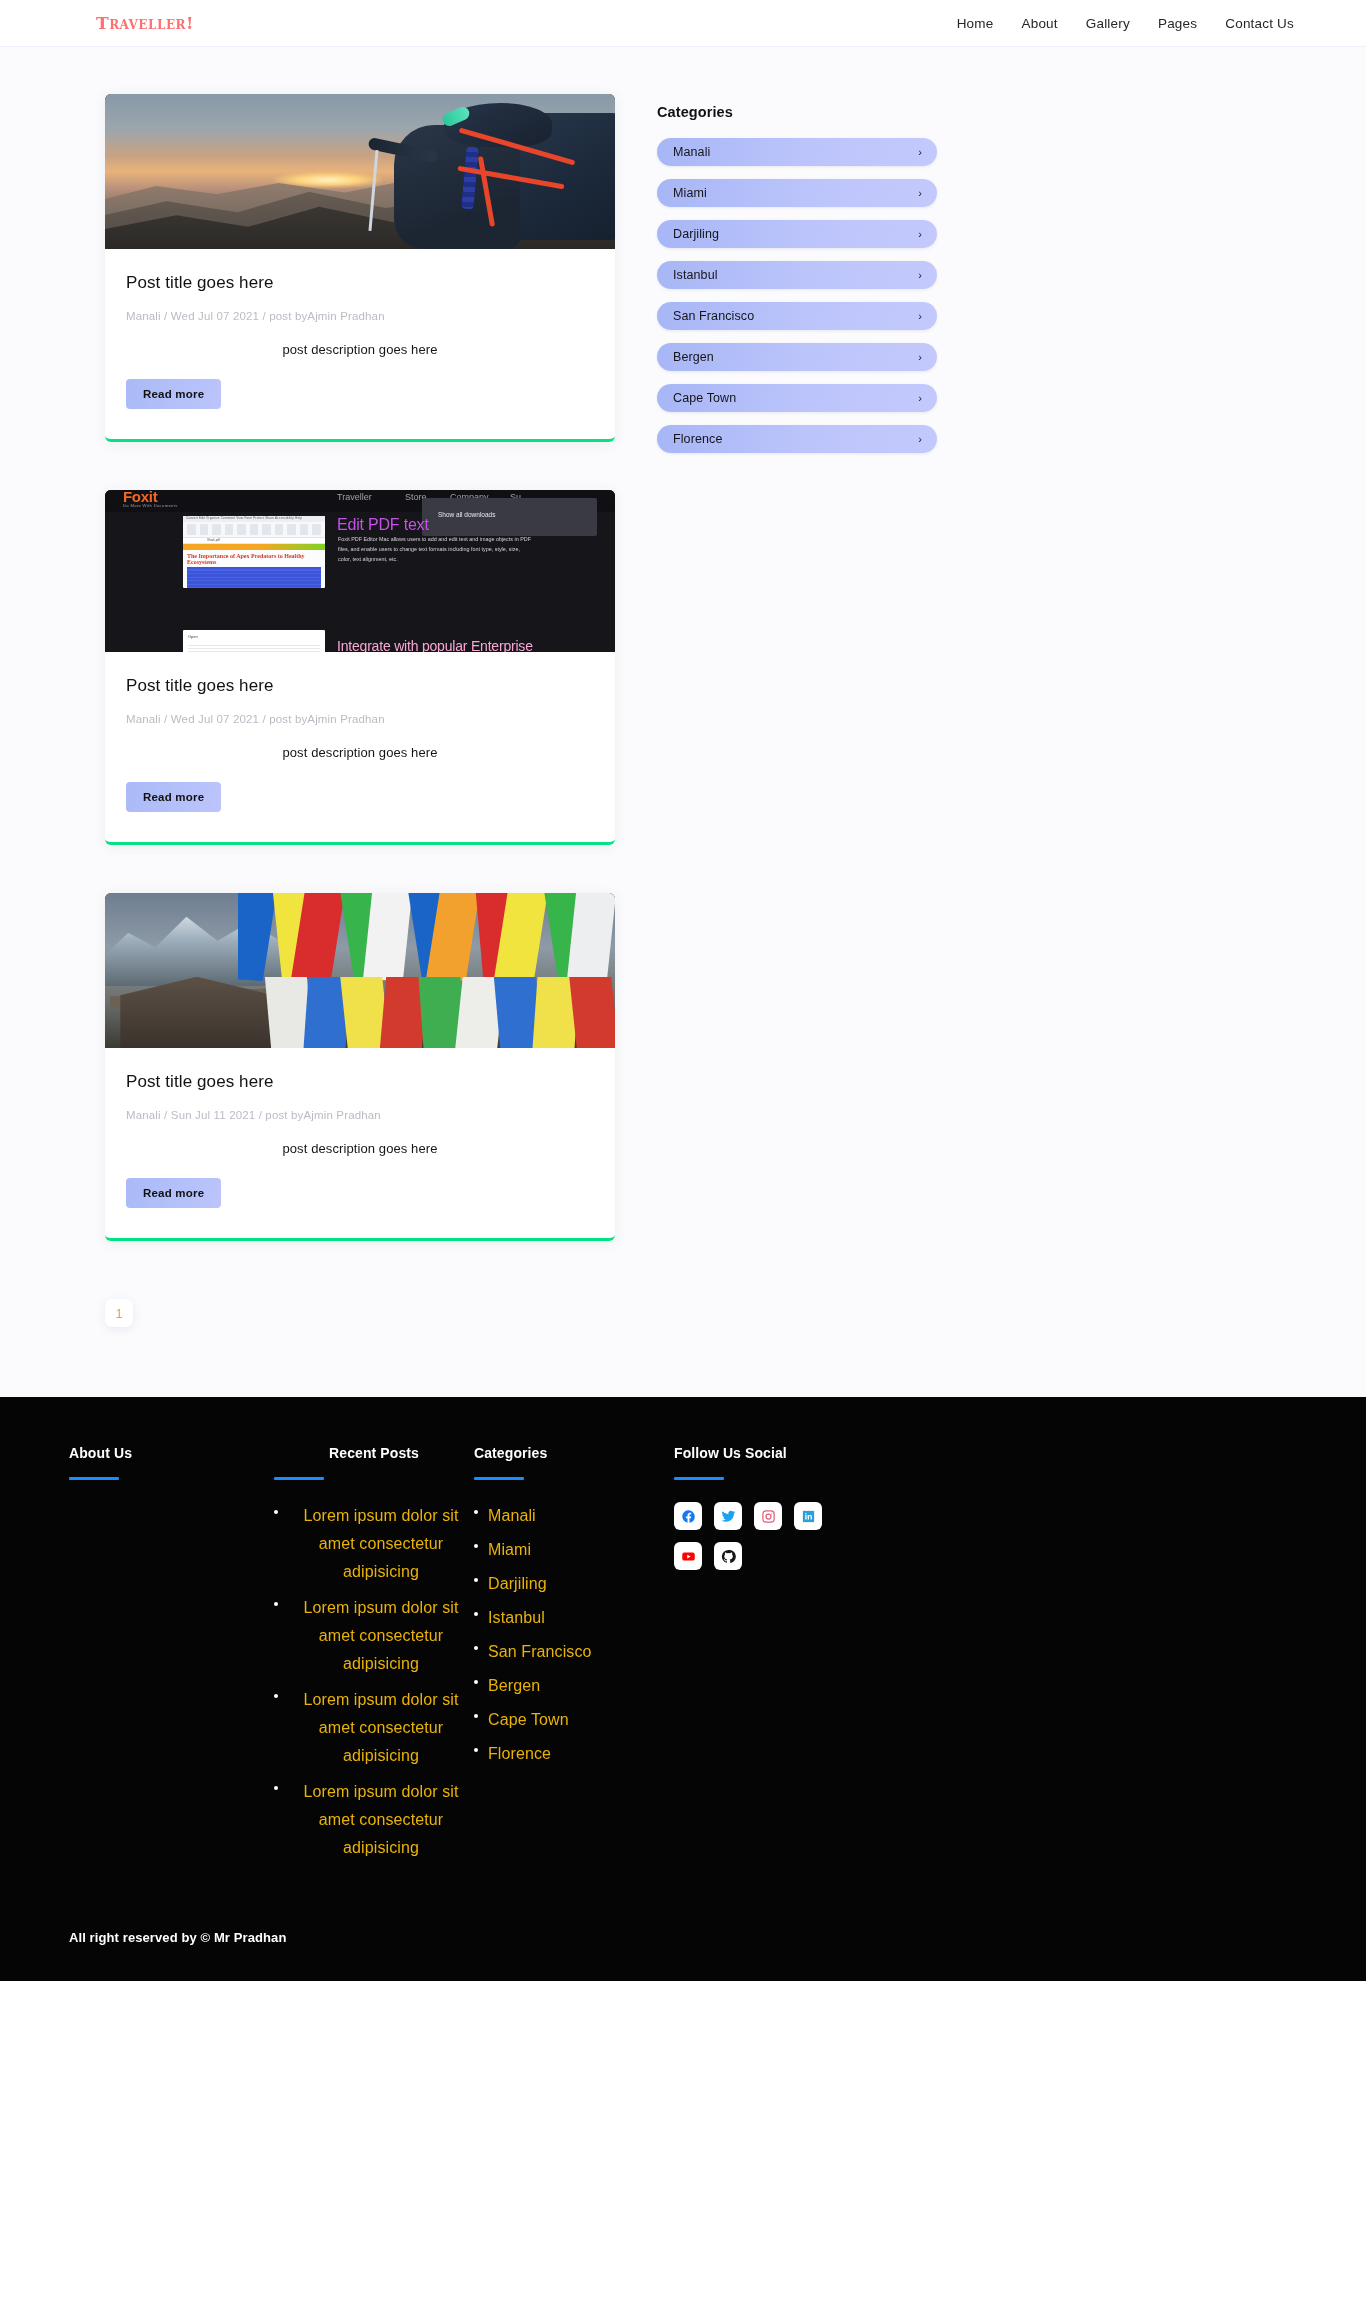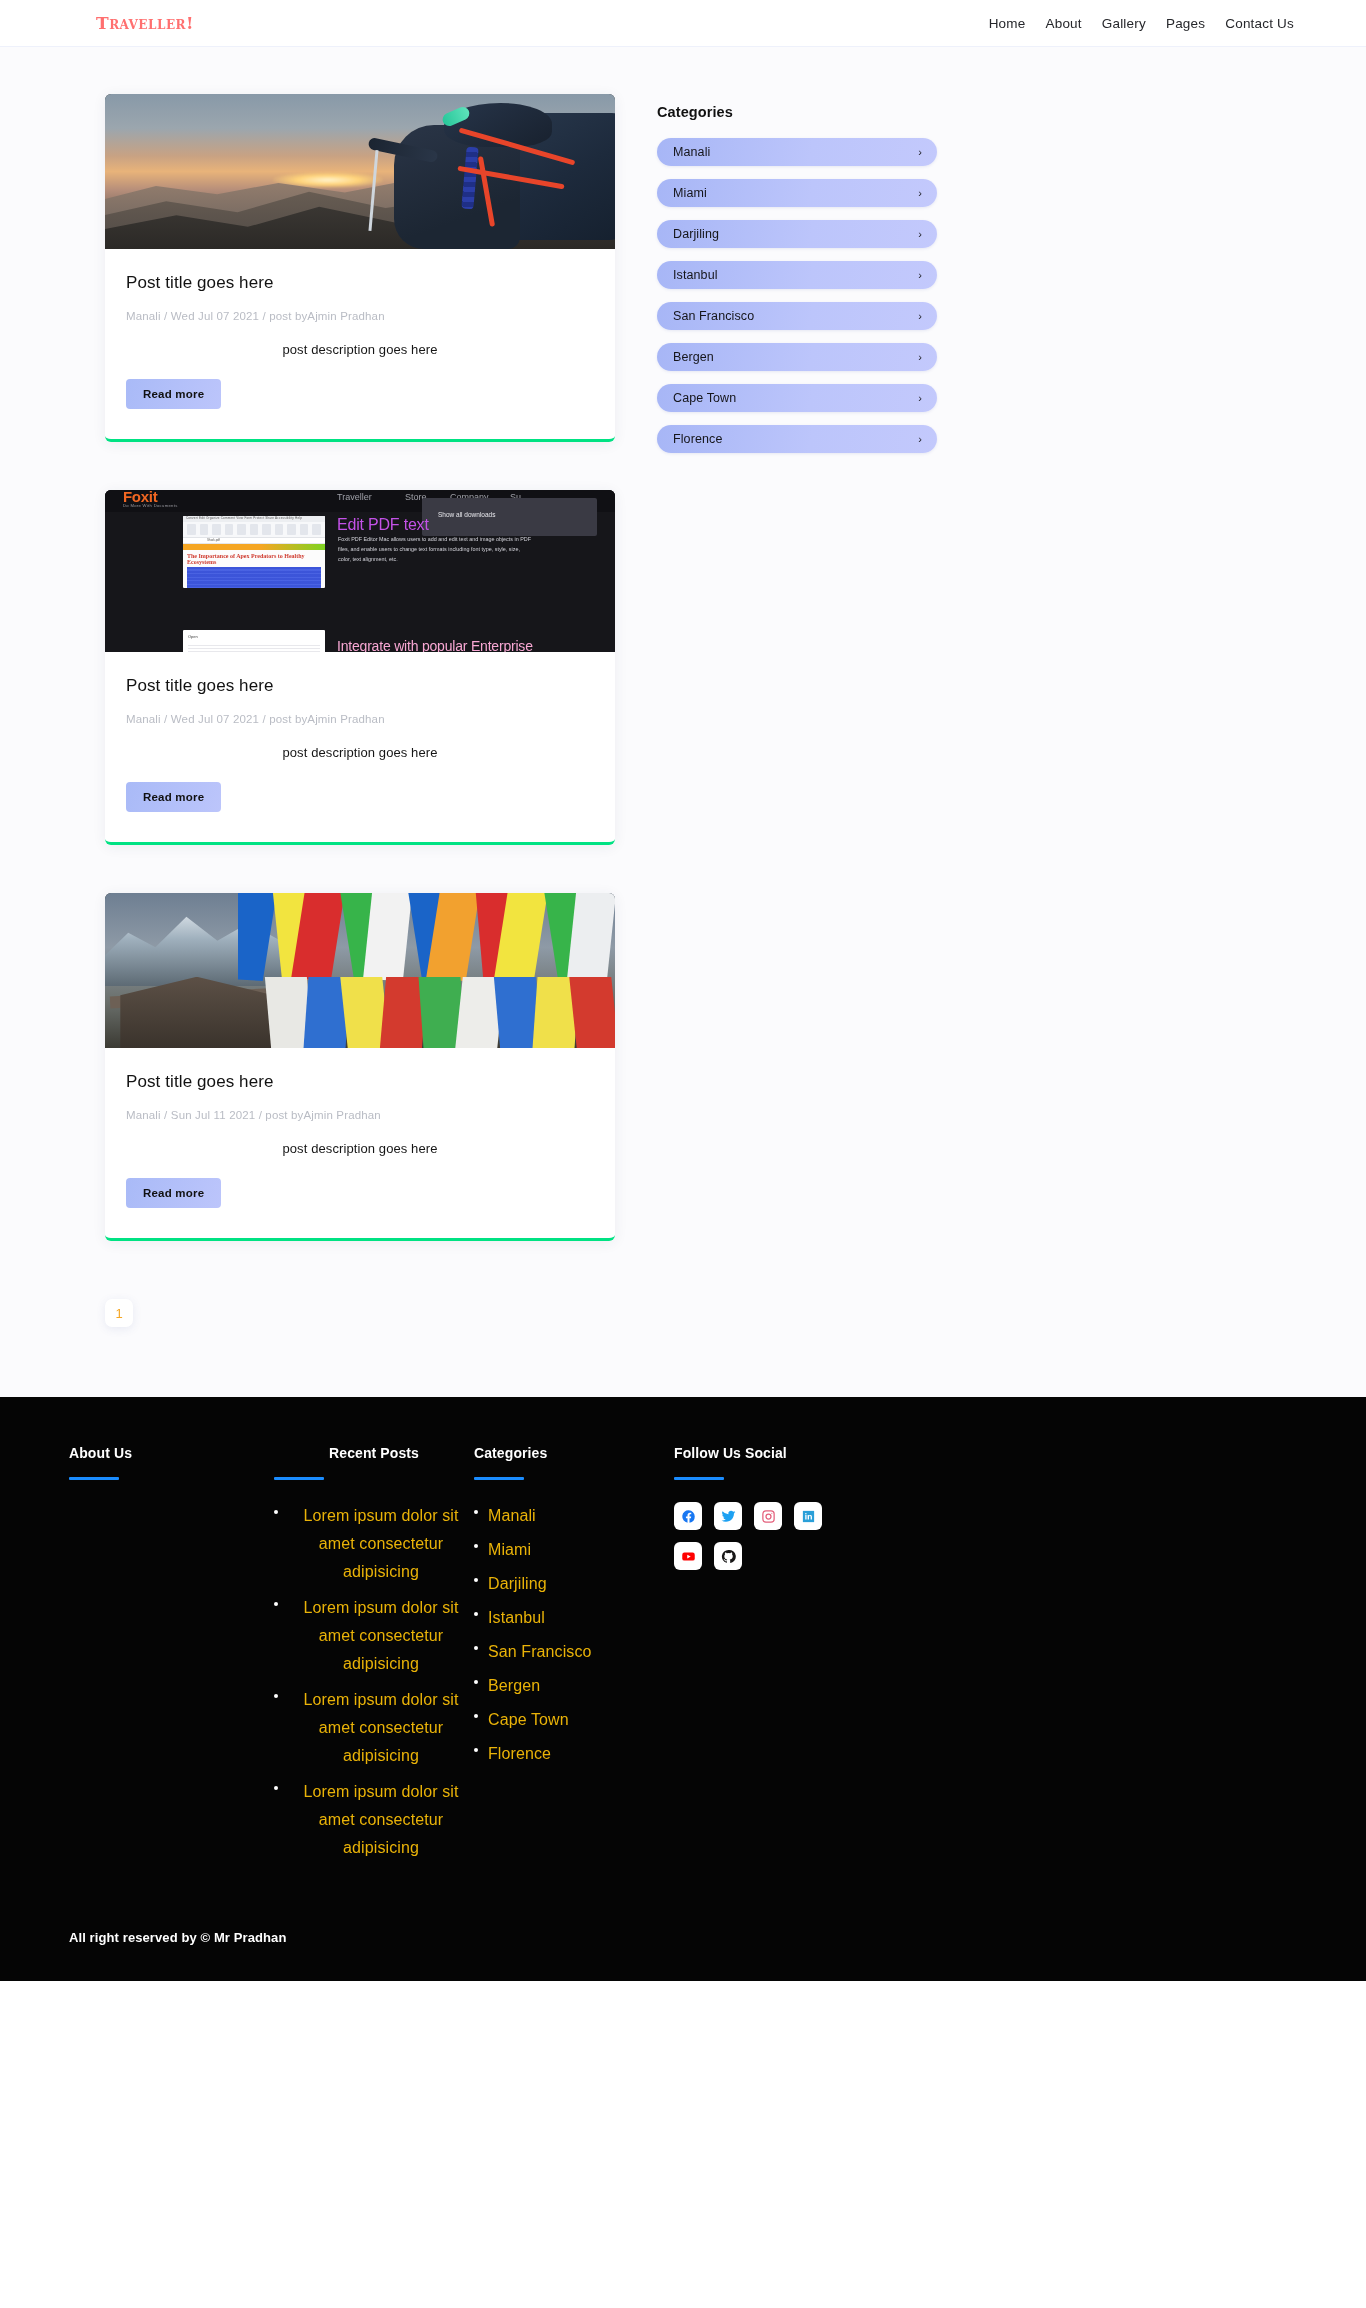--- a/index.html
+++ b/index.html
@@ -26,21 +26,21 @@
   .logo {
     font-family: "DejaVu Serif", serif;
     font-size: 17px;
     font-weight: bold;
     color: #ff6f6f;
     letter-spacing: .5px;
     font-variant: small-caps;
     text-transform: capitalize;
     line-height: 1;
   }
-  .nav { display: flex; align-items: center; gap: 20px; }
+  .nav { display: flex; align-items: center; gap: 28px; }
   .nav-link {
     font-size: 13.5px;
     color: #26272b;
     text-decoration: none;
     letter-spacing: .2px;
     cursor: pointer;
   }
 
   
   .page-wrap {

